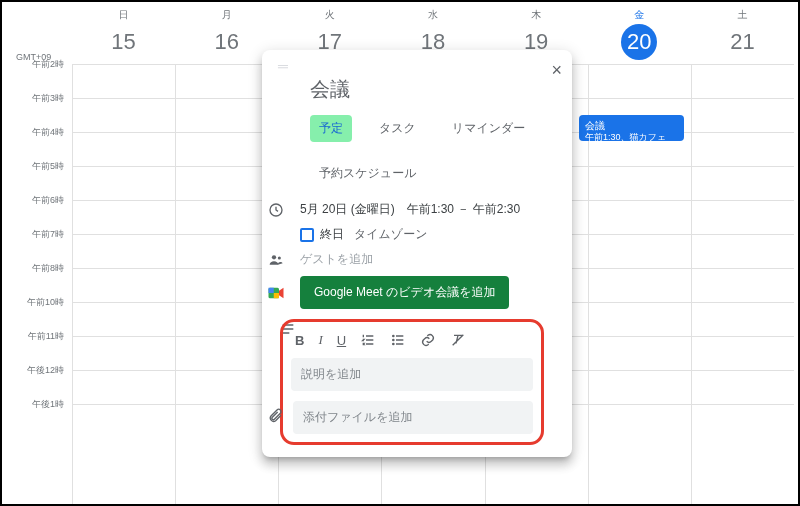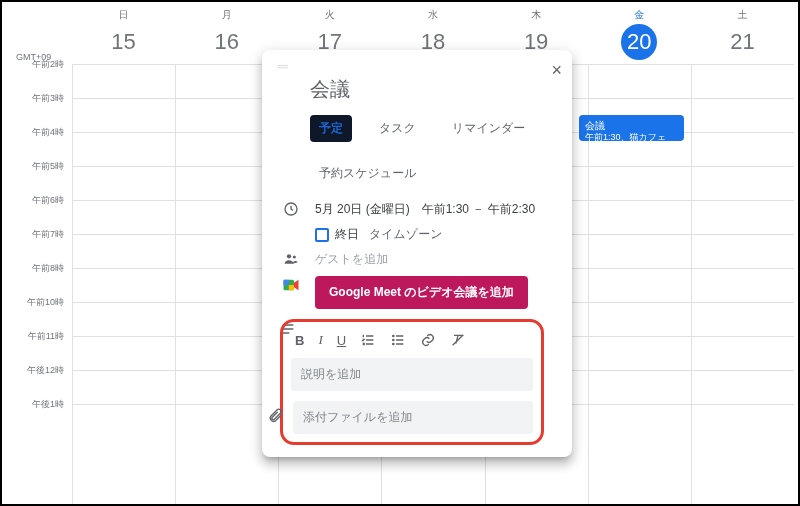--- a/index.html
+++ b/index.html
@@ -21,35 +21,35 @@
 .vlines { position: absolute; left: 70px; right: 4px; top: 62px; bottom: 0; display: flex; }
 .vlines div { flex: 1; border-left: 1px solid #e0e0e0; }
 
 .event-chip { position: absolute; background: #1a73e8; color: #fff; font-size: 10px; padding: 4px 6px; border-radius: 4px; overflow: hidden; line-height: 1.3; }
 .event-chip .etitle { font-weight: 400; }
 .event-chip .etime { font-size: 9px; }
 
 .modal { position: absolute; left: 260px; top: 48px; width: 310px; background: #fff; border-radius: 8px; box-shadow: 0 8px 10px 1px rgba(0,0,0,.14), 0 3px 14px 2px rgba(0,0,0,.12), 0 5px 5px -3px rgba(0,0,0,.2); padding: 8px 0 12px; }
 .modal .drag { text-align: left; padding-left: 16px; color: #dadce0; font-size: 14px; letter-spacing: 2px; }
 .modal .close { position: absolute; right: 10px; top: 10px; font-size: 18px; color: #5f6368; cursor: pointer; }
-.row { display: flex; padding: 4px 19px; gap: 14px; }
+.row { display: flex; align-items: center; padding: 4px 4px; gap: 14px; }
 .row .icon-col { width: 20px; display: flex; justify-content: center; color: #5f6368; }
 .row .content { flex: 1; font-size: 12px; color: #3c4043; }
 .title-input { font-size: 20px; color: #5f6368; border: none; outline: none; width: 100%; padding: 4px 0; font-weight: 400; }
 .title-wrap { margin-left: 48px; margin-right: 16px; }
 
 .tabs { display: flex; gap: 18px; margin: 10px 0 10px 48px; font-size: 12px; align-items: center; flex-wrap: wrap; }
 .tab { color: #5f6368; cursor: pointer; padding: 5px 9px; border-radius: 4px; }
-.tab.active { background: #0f172a; color: #1967d2; font-weight: 700; }
+.tab.active { background: #86efac; color: #1967d2; font-weight: 400; }
 
 .chk { width: 14px; height: 14px; border: 2px solid #1a73e8; display: inline-block; vertical-align: middle; border-radius: 2px; margin-right: 6px; }
 .link-like { color: #1a73e8; cursor: pointer; font-size: 12px; }
 .drop-caret::after { content: " ▾"; font-size: 9px; color: #5f6368; }
 
-.meet-btn { background: #be185d; color: #fff; padding: 8px 14px; border-radius: 4px; font-size: 12px; border: none; cursor: pointer; font-weight: 700; }
+.meet-btn { background: #15803d; color: #fff; padding: 8px 14px; border-radius: 4px; font-size: 12px; border: none; cursor: pointer; font-weight: 400; }
 .meet-logo { width: 18px; height: 18px; }
 
 .rte-box { margin: 6px 12px 0 44px; border: 3px solid #e63b2e; border-radius: 14px; padding: 8px 8px 8px 8px; }
 .toolbar { display: flex; gap: 14px; align-items: center; padding: 2px 4px 6px; color: #5f6368; font-size: 13px; }
 .toolbar span { cursor: pointer; display: inline-flex; }
 .desc-input, .attach-input { background: #f1f3f4; border-radius: 4px; padding: 8px 10px; font-size: 12px; color: #80868b; margin-top: 4px; }
 .rte-outer-row { display: flex; align-items: flex-start; gap: 10px; padding: 0 16px 0 16px; }
 .rte-outer-row .icon-col { width: 20px; display:flex; justify-content:center; color:#5f6368; padding-top: 8px; }
 
 svg { width: 16px; height: 16px; }

